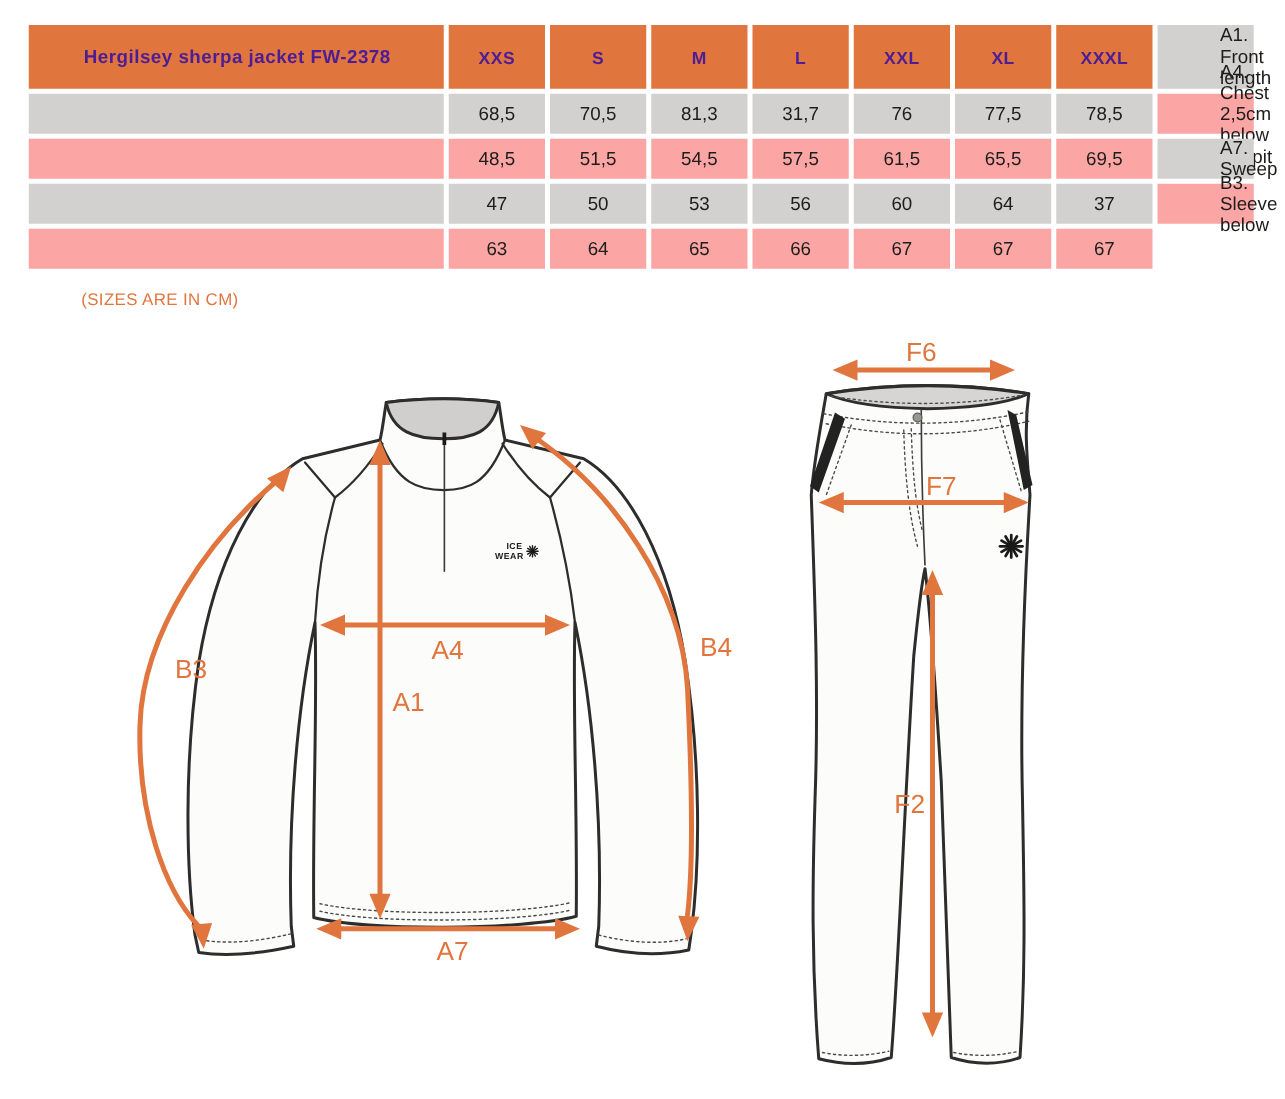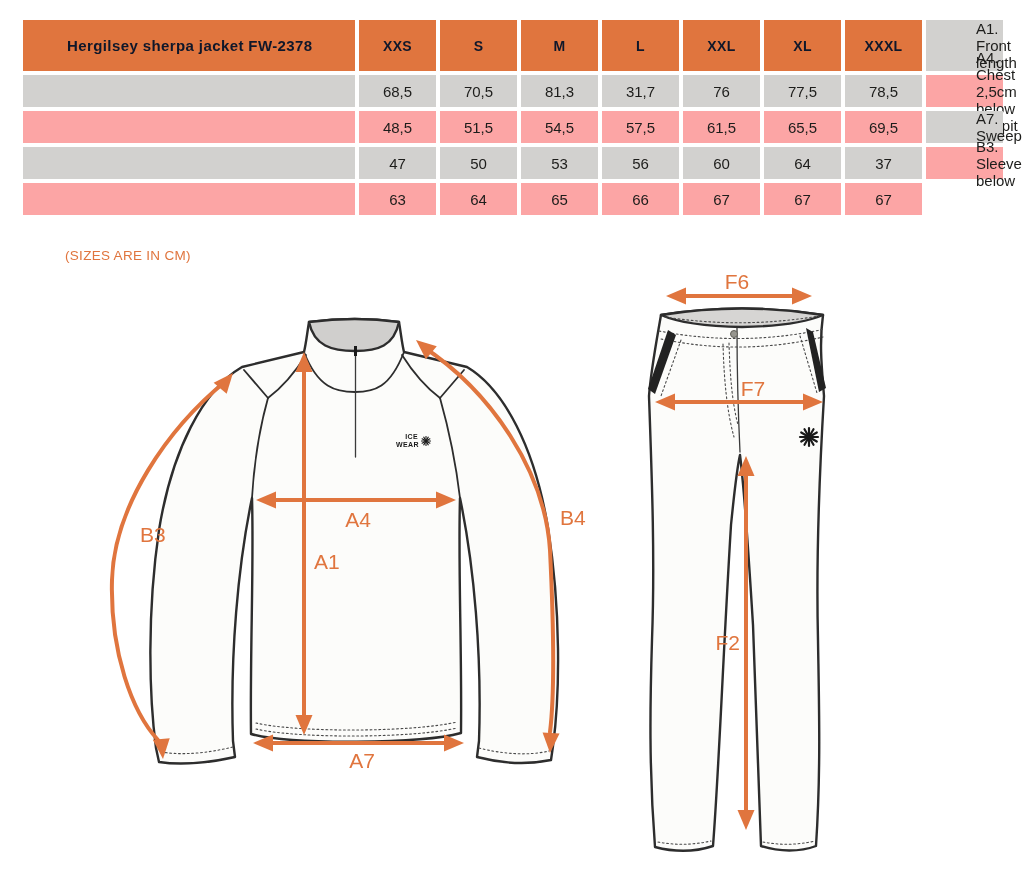--- a/index.html
+++ b/index.html
@@ -14,32 +14,32 @@
   
   .size-table {
     position:absolute; left:23px; top:20px;
     display:grid;
     grid-template-columns:332px repeat(8, 77px);
     grid-template-rows:51px repeat(4, 32px);
     gap:4px;
   }
   .cell { display:flex; align-items:center; justify-content:center; }
   .th {
-    background:#e0753e; color:#0f172a;
+    background:#e0753e; color:#4c1d95;
     font-weight:bold; font-size:14px; letter-spacing:.4px;
   }
   .th.title { justify-content:flex-start; padding-left:44px; font-size:15px; }
   .td { font-size:15px; color:#1d1d1b; }
   .td.label { justify-content:flex-start; padding-left:50px; }
   .r-dark  { background:#d2d1cf; }
   .r-light { background:#fca5a5; }
 
   
   .note {
-    position:absolute; left:65px; top:248px;
+    position:absolute; left:65px; top:232px;
     color:#e0753e; font-size:13.5px; letter-spacing:.3px;
   }
 
   
   .diagram-svg { position:absolute; left:0; top:255px; }
   .garment    { fill:#fcfcfa; stroke:#2d2d2d; stroke-width:2.4; stroke-linejoin:round; }
   .seam       { fill:none; stroke:#2d2d2d; stroke-width:1.8; stroke-linecap:round; }
   .thin       { fill:none; stroke:#3a3a3a; stroke-width:1.3; stroke-linecap:round; }
   .stitch     { fill:none; stroke:#4a4a4a; stroke-width:1.1; stroke-dasharray:1.8 2.6; stroke-linecap:round; }
   .grayfill   { fill:#d0cfcd; stroke:#2d2d2d; stroke-width:2.4; stroke-linejoin:round; }

